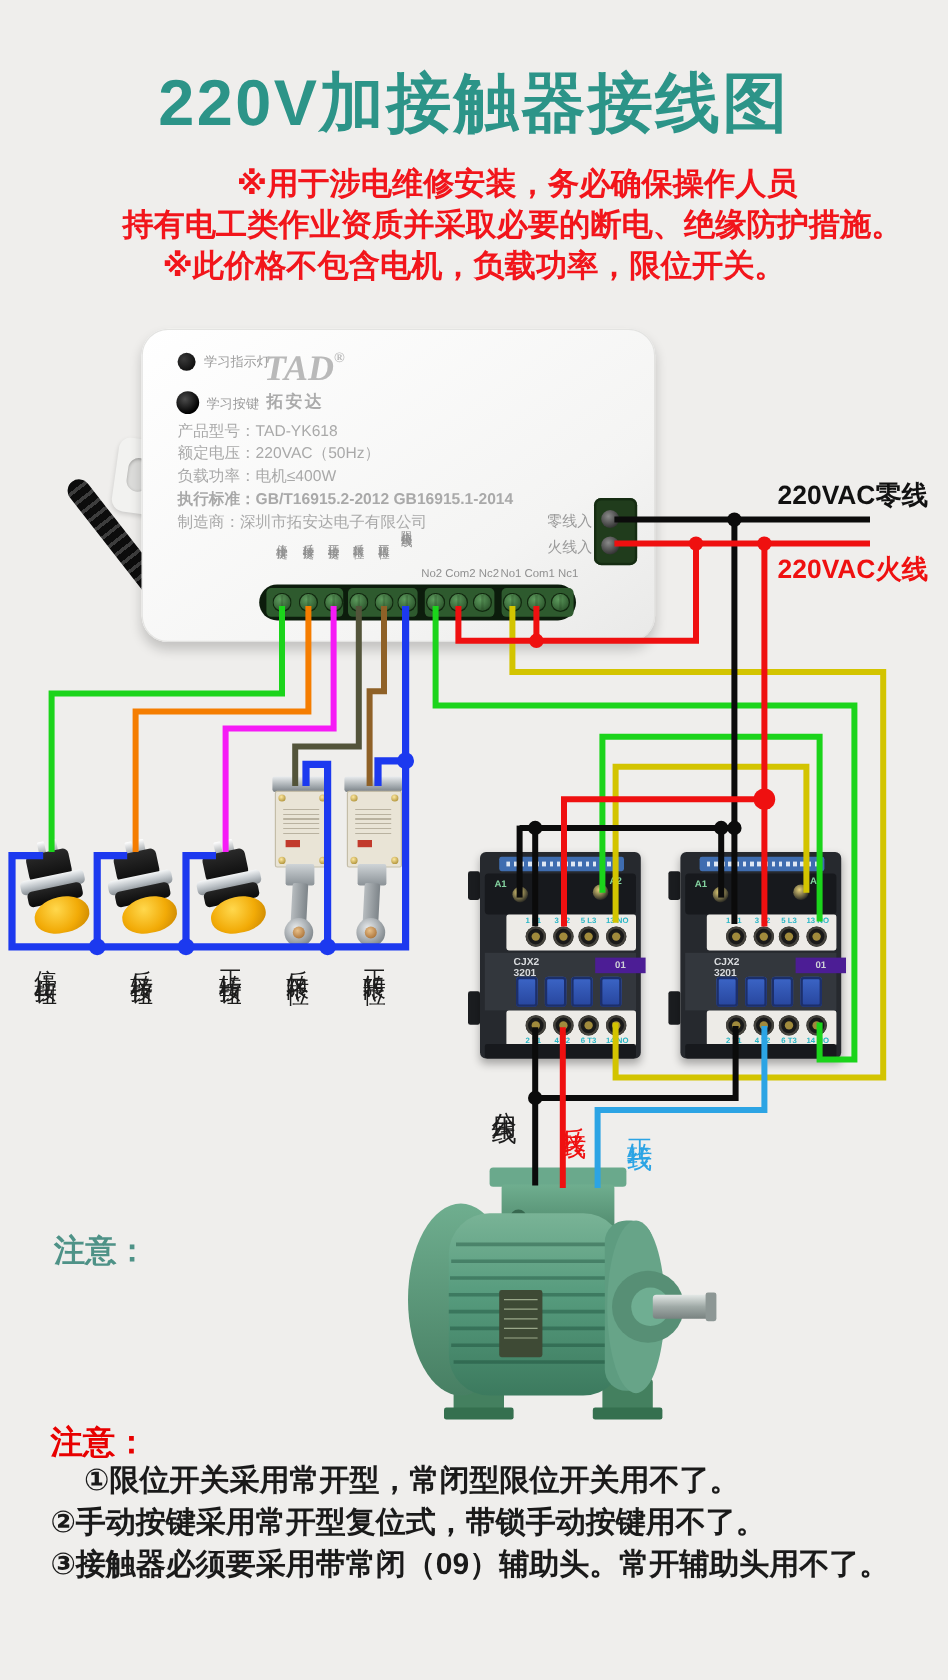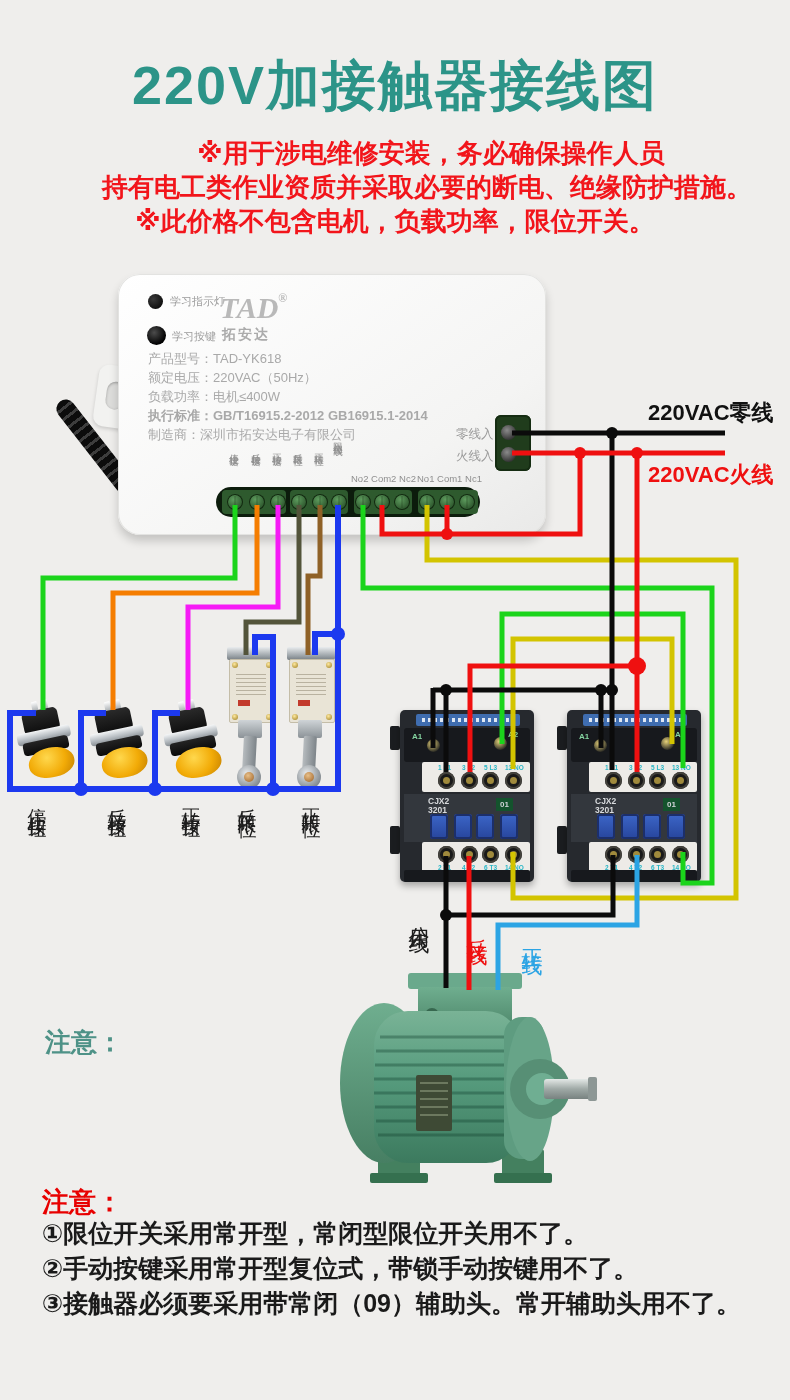--- a/index.html
+++ b/index.html
@@ -88,21 +88,21 @@
   .ct-a{position:absolute;font-size:8px;color:#84d3a0;font-weight:bold;}
   .ct-coilscrew{position:absolute;width:13px;height:13px;border-radius:50%;
                 background:radial-gradient(circle at 40% 35%,#e7d27a,#20211f 78%);}
   .ct-strip{position:absolute;left:26px;width:108px;height:30px;background:#edebe7;border-radius:2px;}
   .ct-hole{position:absolute;width:17px;height:17px;border-radius:50%;background:#191919;
            box-shadow:inset 0 0 0 2px #44423c;}
   .ct-hole:before{content:"";position:absolute;left:5px;top:5px;width:7px;height:7px;border-radius:50%;background:#a08a3c;}
   .ct-tl{position:absolute;font-size:6.5px;color:#29b6c6;white-space:nowrap;font-weight:bold;}
   .ct-mid{position:absolute;left:8px;top:88px;width:126px;height:48px;background:#33373d;}
   .ct-model{position:absolute;left:24px;top:3px;font-size:8.5px;color:#d9dbde;line-height:9px;font-weight:bold;}
-  .ct-aux{position:absolute;left:92px;top:4px;width:17px;height:13px;background:#14532d;color:#cfd2d6;
+  .ct-aux{position:absolute;left:92px;top:4px;width:42px;height:13px;background:#4c1d95;color:#cfd2d6;
           font-size:8px;font-weight:bold;text-align:center;line-height:13px;}
   .ct-rocker{position:absolute;top:20px;width:18px;height:25px;background:linear-gradient(#3c66c8,#27459c);
              border-radius:3px;box-shadow:inset 0 0 0 2px #1c2f6b;}
   .ct-claws{position:absolute;left:8px;top:164px;width:126px;height:12px;background:#17191d;border-radius:2px;}
   
   .biglbl{font-size:22px;font-weight:bold;color:#111;white-space:nowrap;}
   .vbig{writing-mode:vertical-rl;text-orientation:upright;font-size:19px;color:#1c1c1c;letter-spacing:4px;
         font-weight:500;}
   .tip{left:45px;top:1026px;font-family:"Liberation Serif","DejaVu Serif",serif;
        font-size:26px;color:#4e9287;line-height:34px;font-weight:bold;}
@@ -441,17 +441,17 @@
 
     <rect x="216" y="126" width="50" height="20" rx="3" fill="url(#shaft)"></rect>
     <rect x="260" y="124" width="9" height="24" rx="2" fill="#8d9795"></rect>
   </svg>
 
   <div class="abs tip">
     <div>注意：</div>
   </div>
 
   <div class="abs notes-title">注意：</div>
-  <div class="abs note-item" style="top:1217px;">①限位开关采用常开型，常闭型限位开关用不了。</div>
+  <div class="abs note-item" style="top:1217px;margin-left:28px;">①限位开关采用常开型，常闭型限位开关用不了。</div>
   <div class="abs note-item" style="top:1252px;">②手动按键采用常开型复位式，带锁手动按键用不了。</div>
   <div class="abs note-item" style="top:1287px;">③接触器必须要采用带常闭（09）辅助头。常开辅助头用不了。</div>
 
 </div>
 
 </body></html>

